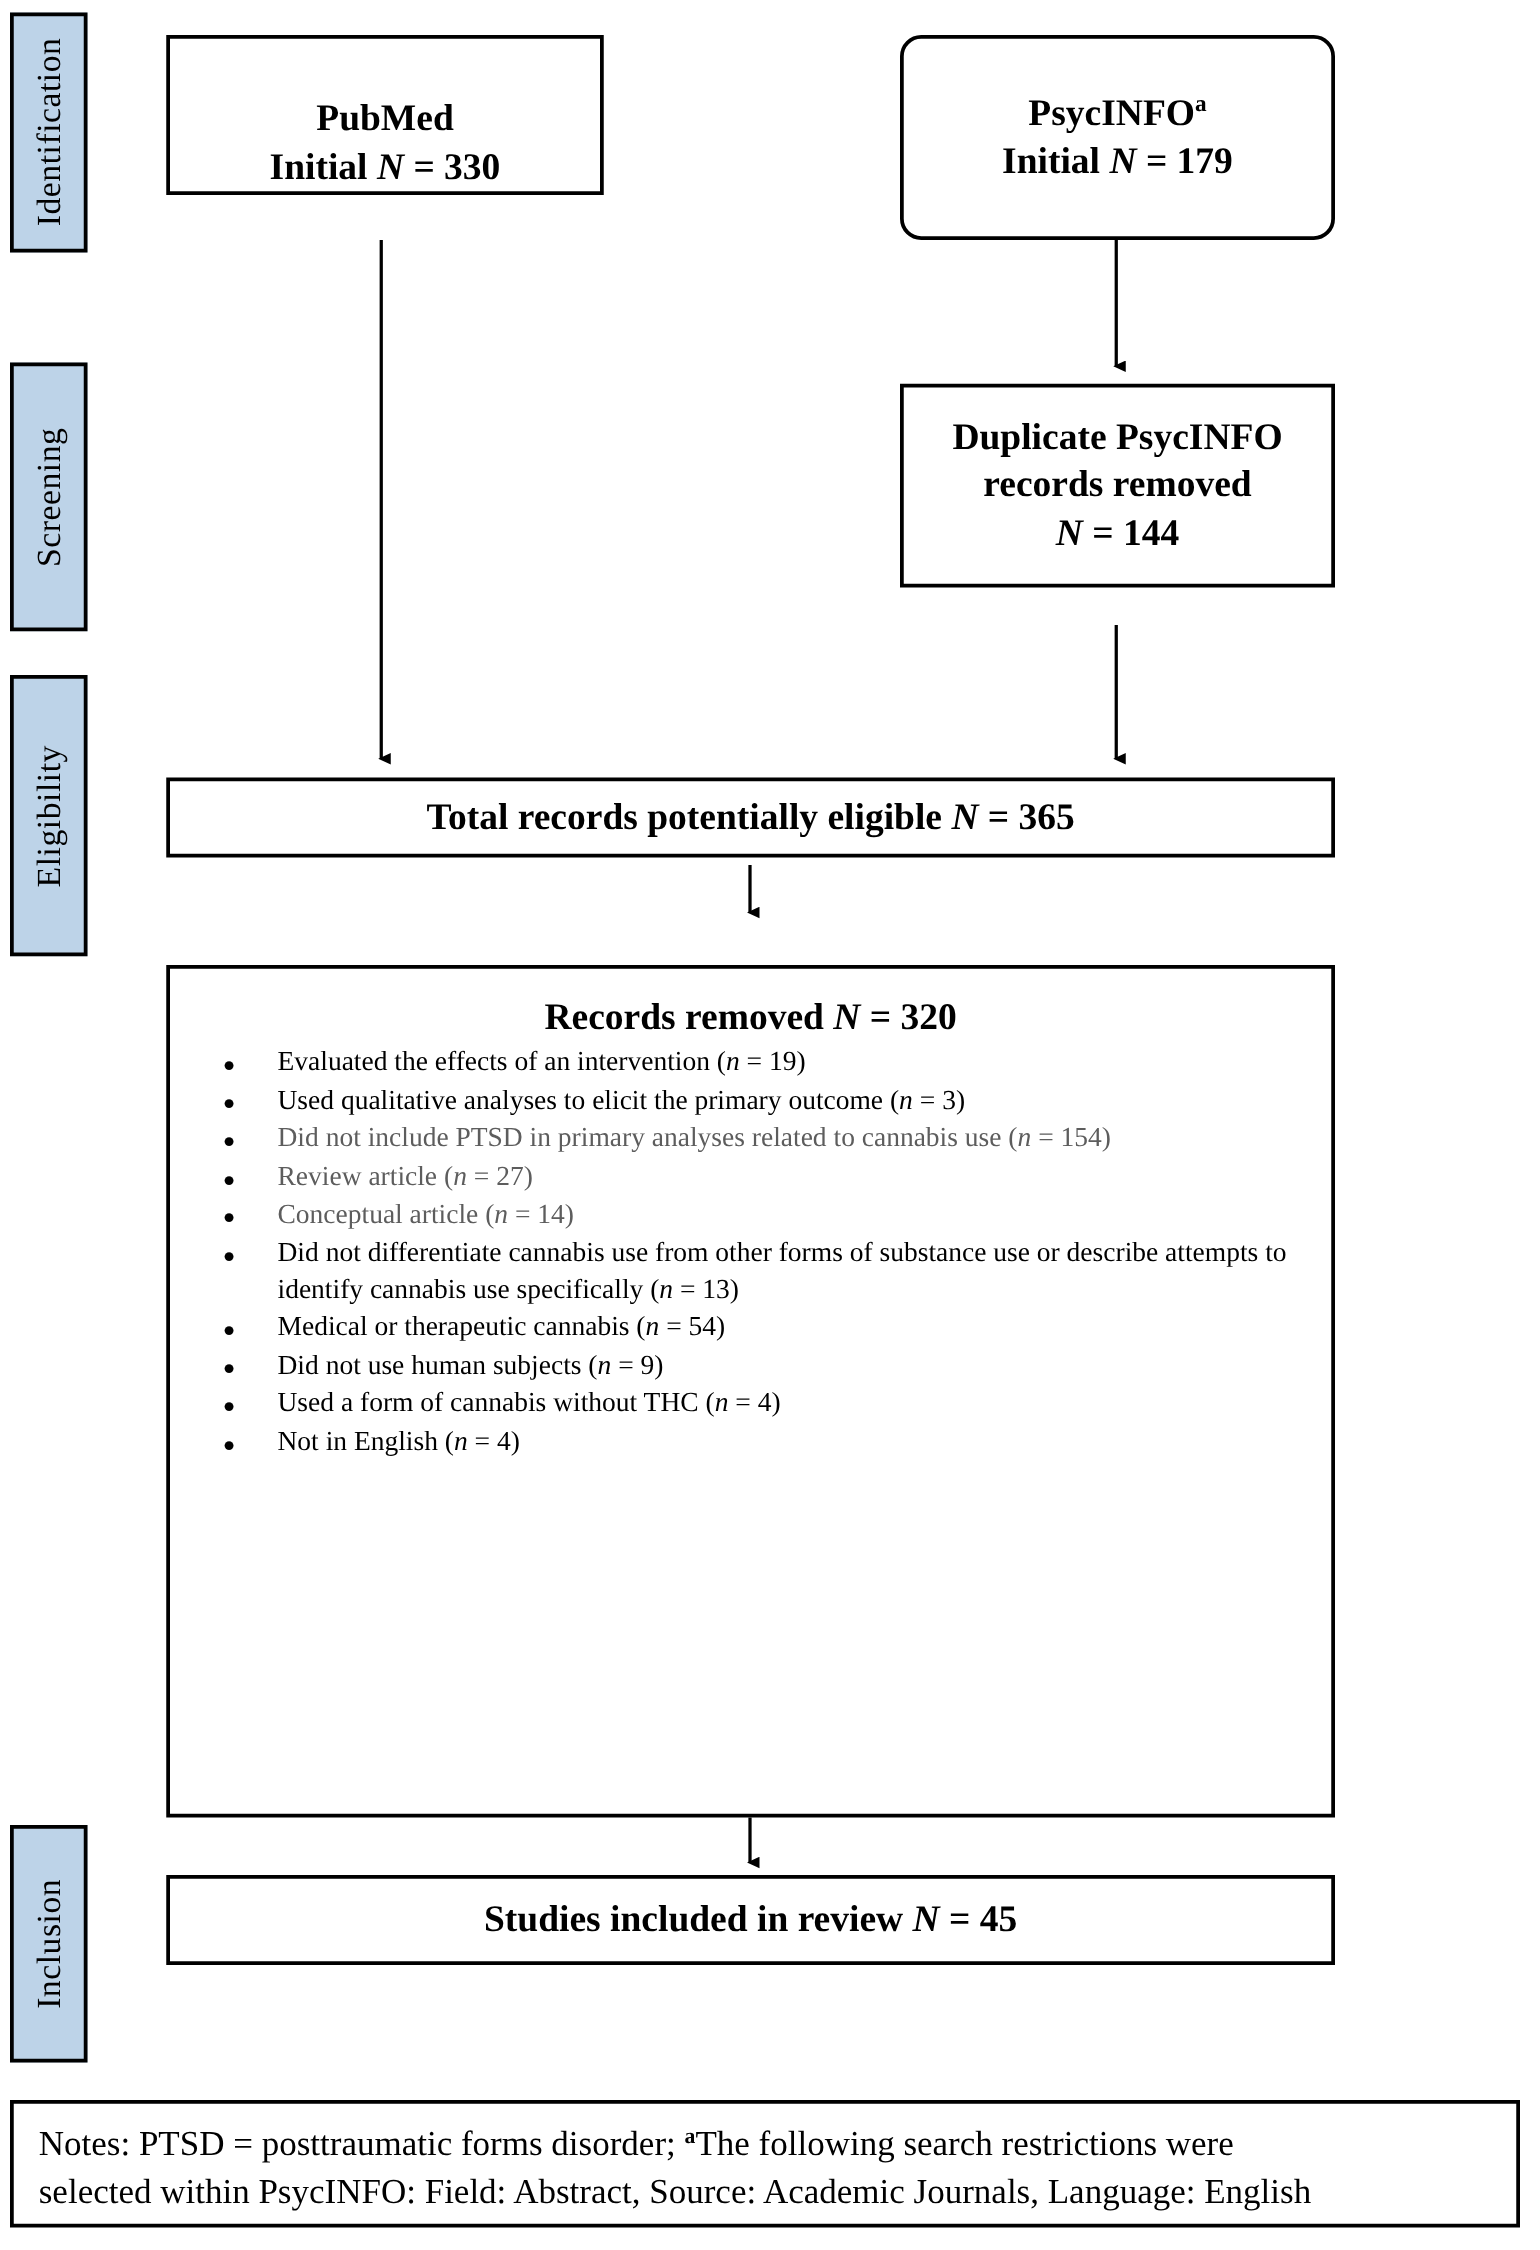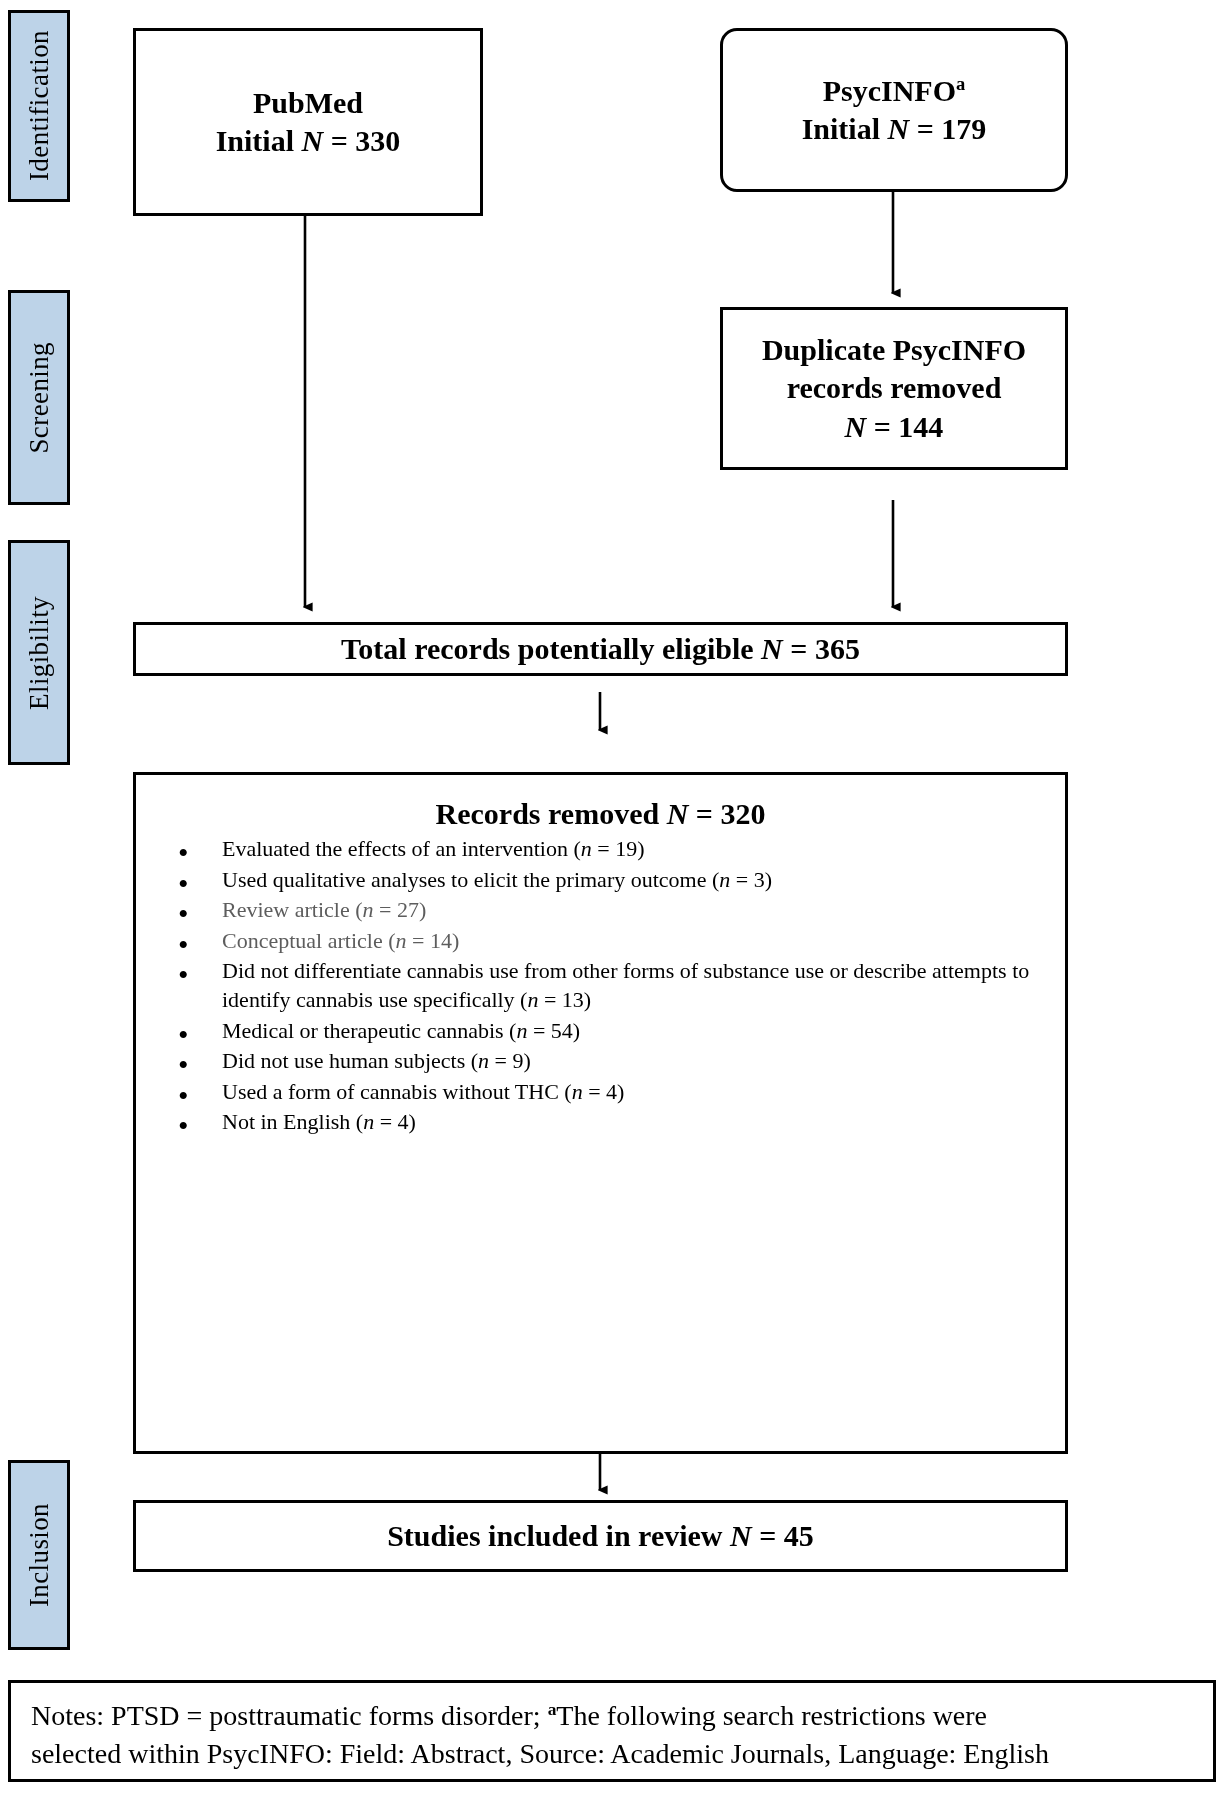--- a/index.html
+++ b/index.html
@@ -147,21 +147,21 @@
 </div>
 
 <div class="stage-label" style="left:8px; top:540px; width:62px; height:225px;">
   <span class="vtext">Eligibility</span>
 </div>
 
 <div class="stage-label" style="left:8px; top:1460px; width:62px; height:190px;">
   <span class="vtext">Inclusion</span>
 </div>
 
-<div class="box box-center" style="left:133px; top:28px; width:350px; height:188px;">
+<div class="box box-center" style="left:133px; top:28px; width:350px; height:128px;align-items:flex-end;">
   <div class="box-title">
     <div><span>PubMed</span></div>
     <div>
       <span>Initial </span><span class="ital">N</span><span> = 330</span>
     </div>
   </div>
 </div>
 
 <div class="box box-center" style="left:720px; top:28px; width:348px; height:164px;border-radius:17px;">
   <div class="box-title">
@@ -177,33 +177,34 @@
 <div class="box box-center" style="left:720px; top:307px; width:348px; height:163px;">
   <div class="box-title">
     <div><span>Duplicate PsycINFO</span></div>
     <div><span>records removed</span></div>
     <div>
       <span class="ital">N</span><span> = 144</span>
     </div>
   </div>
 </div>
 
-<div class="box box-center" style="left:133px; top:622px; width:935px; height:54px;">
+<div class="box box-center" style="left:133px; top:622px; width:935px; height:64px;">
   <div class="box-title">
     <span>Total records potentially eligible </span><span class="ital">N</span><span> = 365</span>
   </div>
 </div>
 
 <div class="box" id="removed-box" style="left:133px; top:740px; width:935px; height:682px;">
   <div id="removed-heading">
     <span>Records removed </span><span class="ital">N</span><span> = 320</span>
   </div>
   <ul class="reasons" id="reasons-list">
       <li><span>Evaluated the effects of an intervention (</span><span class="ital-n">n</span><span> = 19)</span></li>
       <li><span>Used qualitative analyses to elicit the primary outcome (</span><span class="ital-n">n</span><span> = 3)</span></li>
+      <li class="dim"><span>Did not include PTSD in primary analyses related to cannabis use (</span><span class="ital-n">n</span><span> = 154)</span></li>
       <li class="dim"><span>Review article (</span><span class="ital-n">n</span><span> = 27)</span></li>
       <li class="dim"><span>Conceptual article (</span><span class="ital-n">n</span><span> = 14)</span></li>
       <li><span>Did not differentiate cannabis use from other forms of substance use or describe attempts to identify cannabis use specifically (</span><span class="ital-n">n</span><span> = 13)</span></li>
       <li><span>Medical or therapeutic cannabis (</span><span class="ital-n">n</span><span> = 54)</span></li>
       <li><span>Did not use human subjects (</span><span class="ital-n">n</span><span> = 9)</span></li>
       <li><span>Used a form of cannabis without THC (</span><span class="ital-n">n</span><span> = 4)</span></li>
       <li><span>Not in English (</span><span class="ital-n">n</span><span> = 4)</span></li>
     </ul>
 </div>
 

